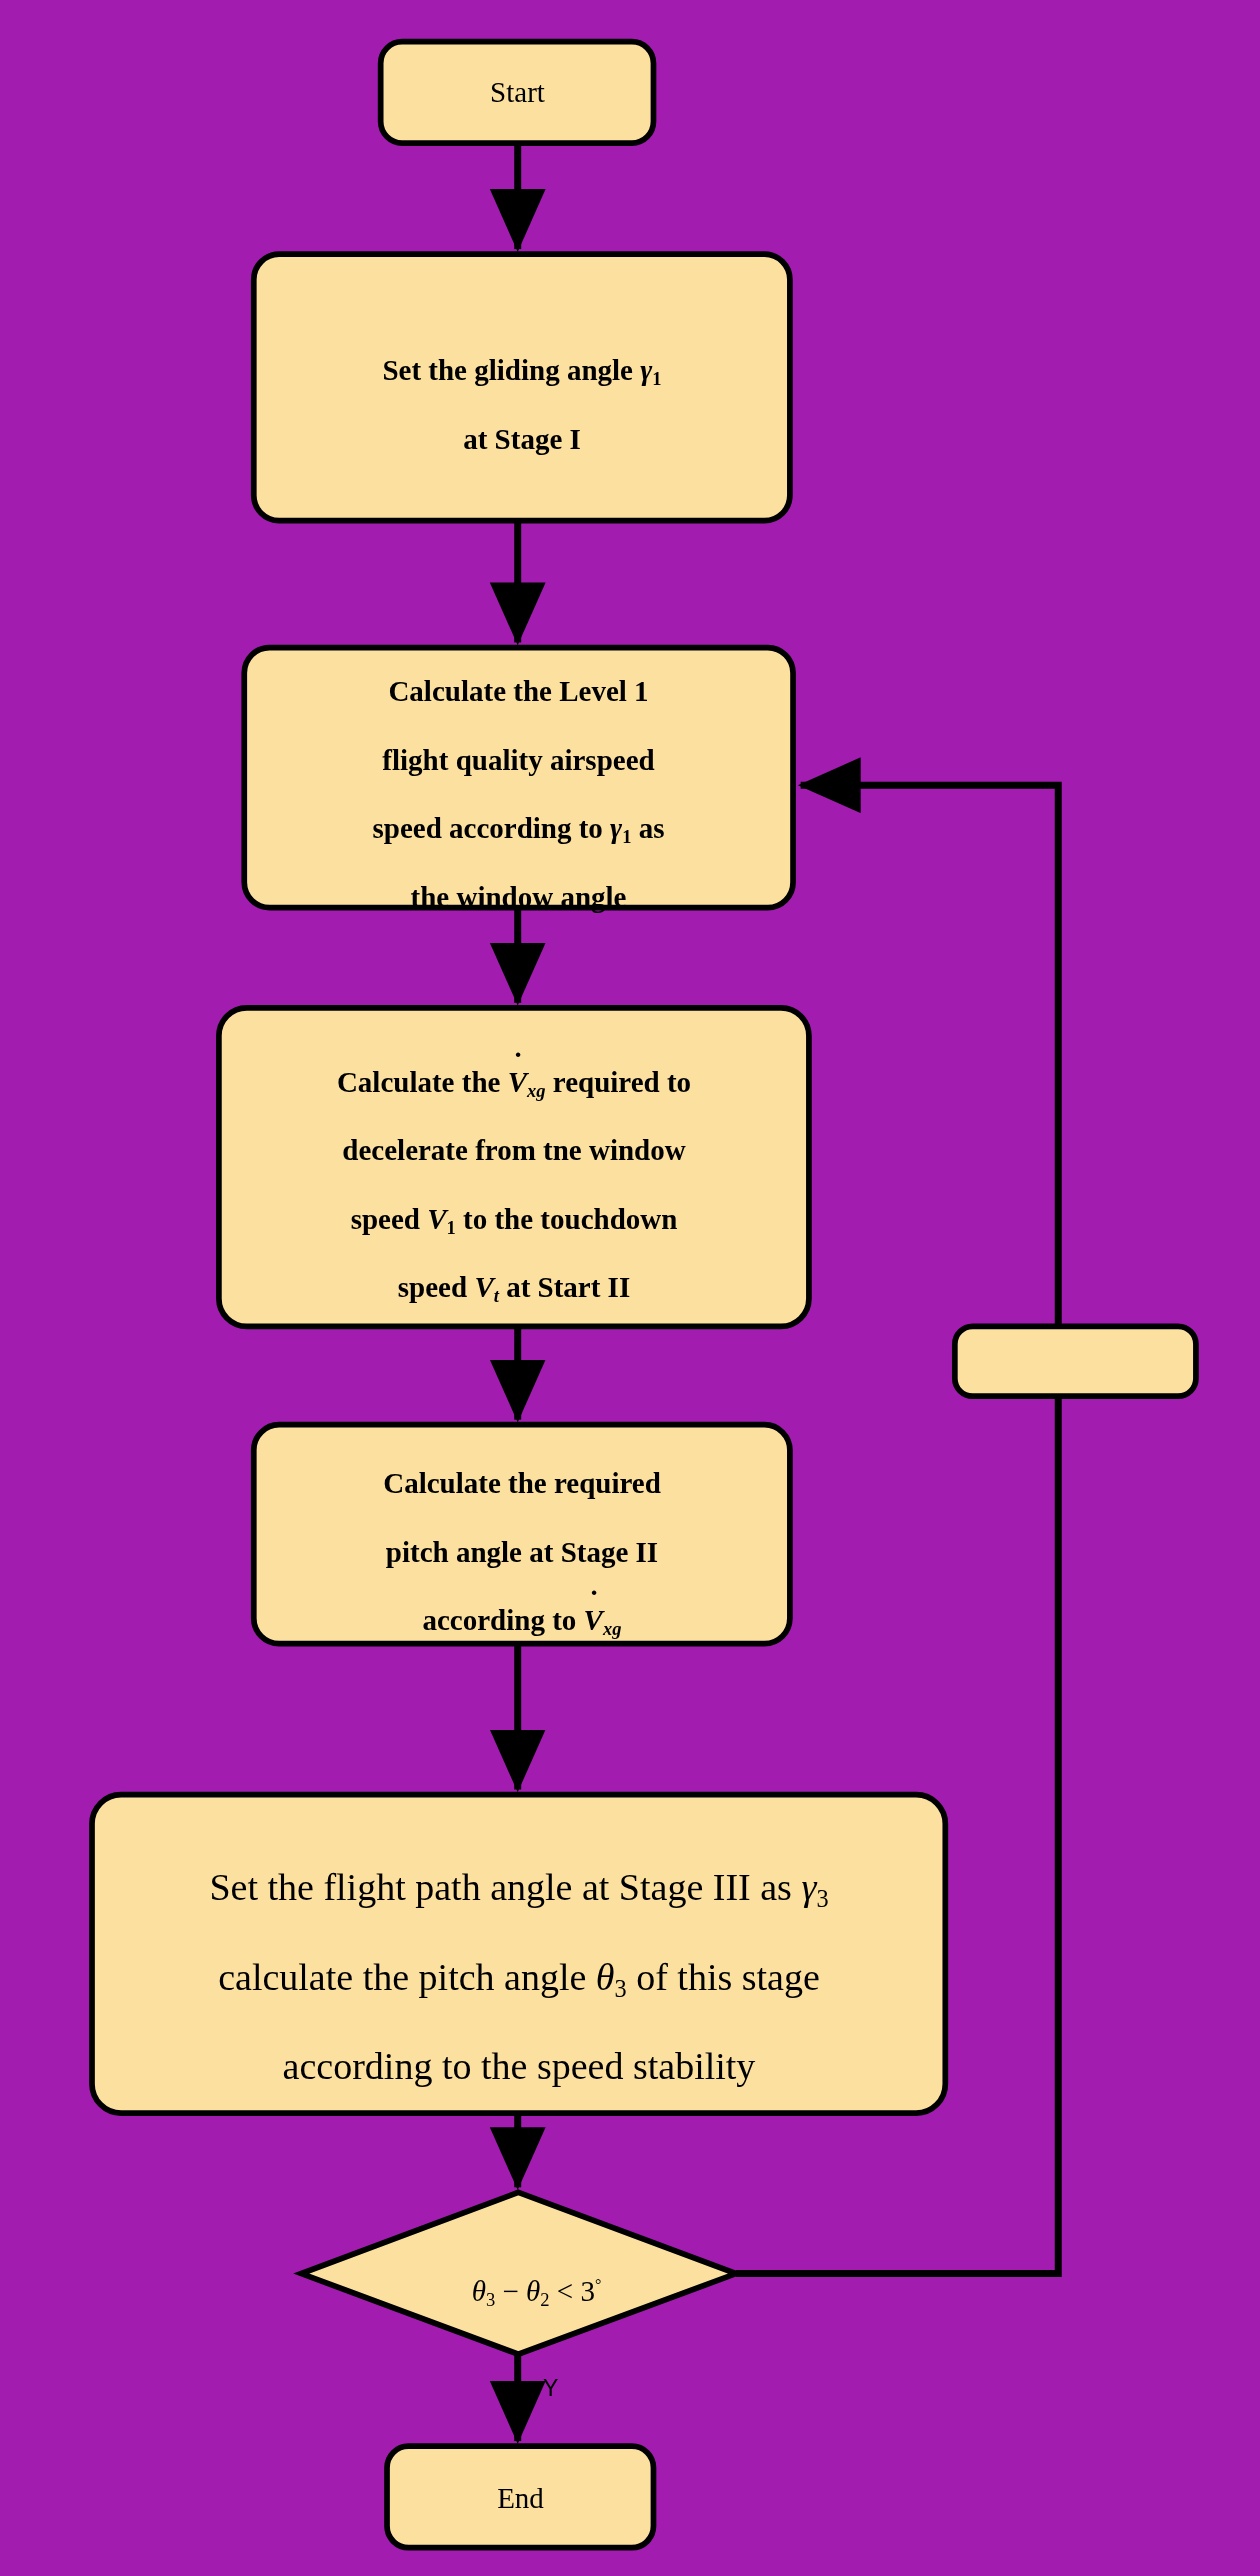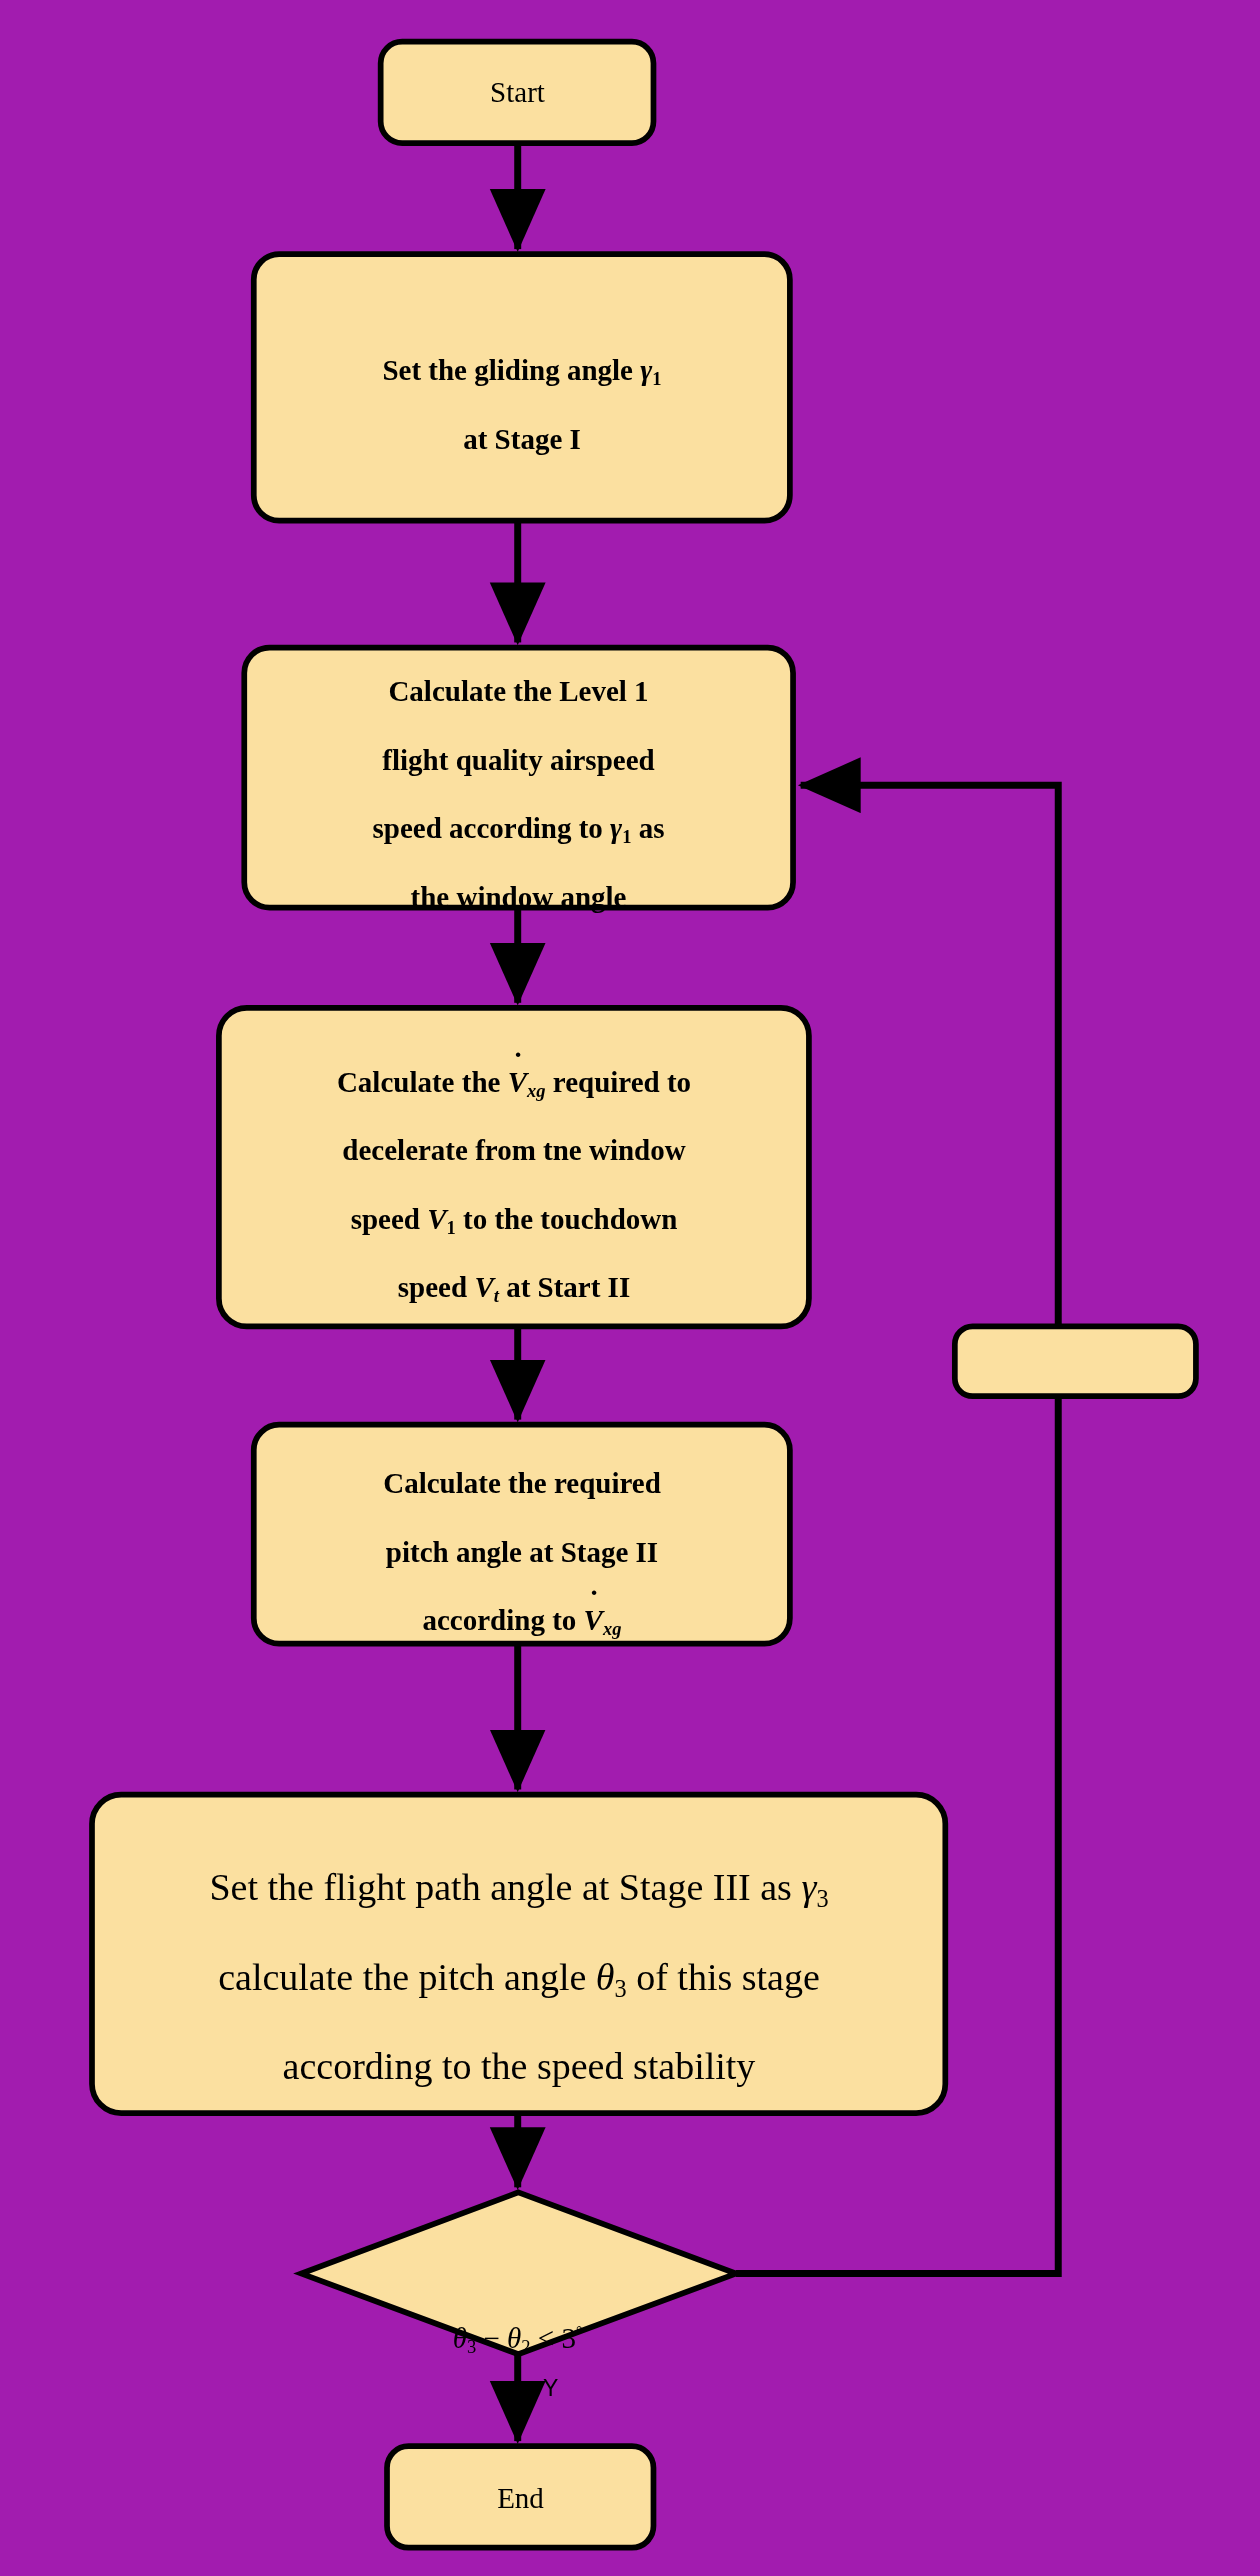--- a/index.html
+++ b/index.html
@@ -156,21 +156,21 @@
   </div>
 
   <div class="node-label n-wide" style="left:92px; top:1795px; width:854px; height:319px;">
     <div>
       <span>Set the flight path angle at Stage III as </span><span class="gk">γ</span><sub>3</sub><br>
       <span>calculate the pitch angle </span><span class="gk">θ</span><sub>3</sub><span> of this stage</span><br>
       <span>according to the speed stability</span>
     </div>
   </div>
 
-  <div class="node-label n-decision" style="left:300px; top:2193px; width:435px; height:162px;align-items:flex-end;">
+  <div class="node-label n-decision" style="left:319px; top:2193px; width:435px; height:162px;">
     <div>
       <span class="gk">θ</span><sub>3</sub><span> − </span><span class="gk">θ</span><sub>2</sub><span> &lt; 3</span><sup style="font-size:0.55em; vertical-align:0.7em; line-height:0;">°</sup>
     </div>
   </div>
 
   <div class="node-label n-terminal" style="left:387px; top:2447px; width:267px; height:102px;">End</div>
 
 
   <div class="edge-label" style="left:543px; top:2375px;">Y</div>
 

